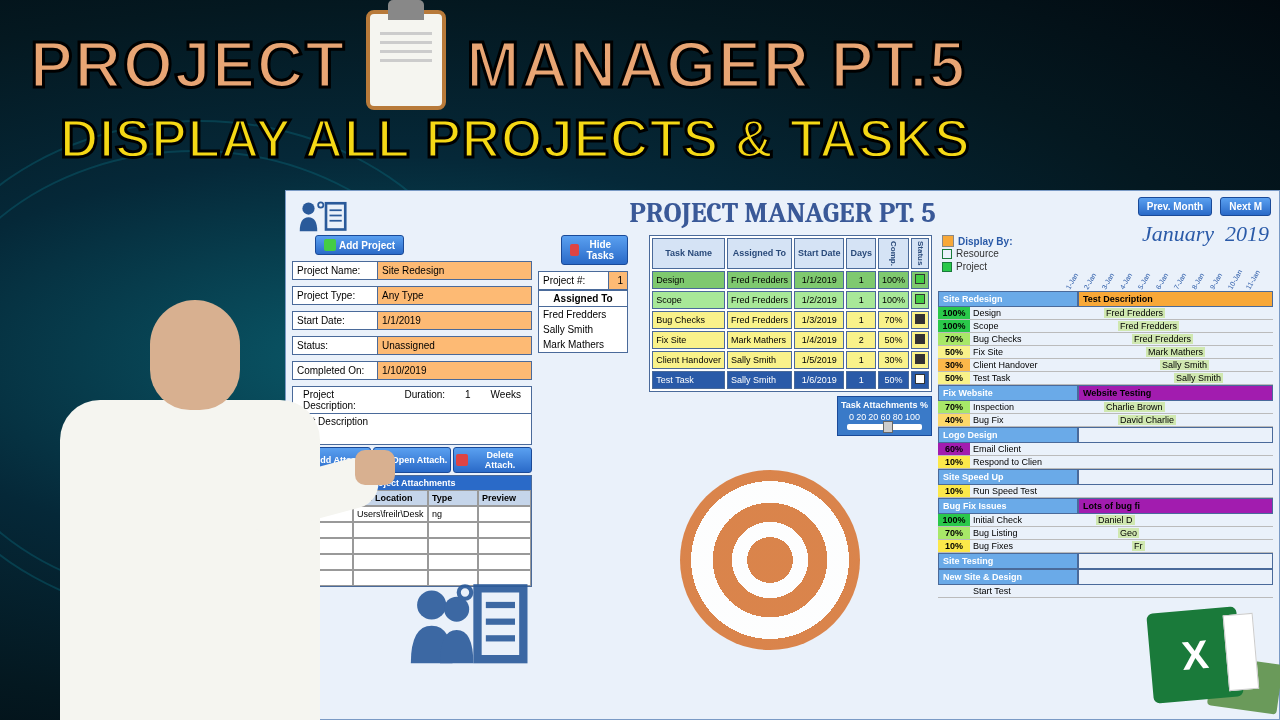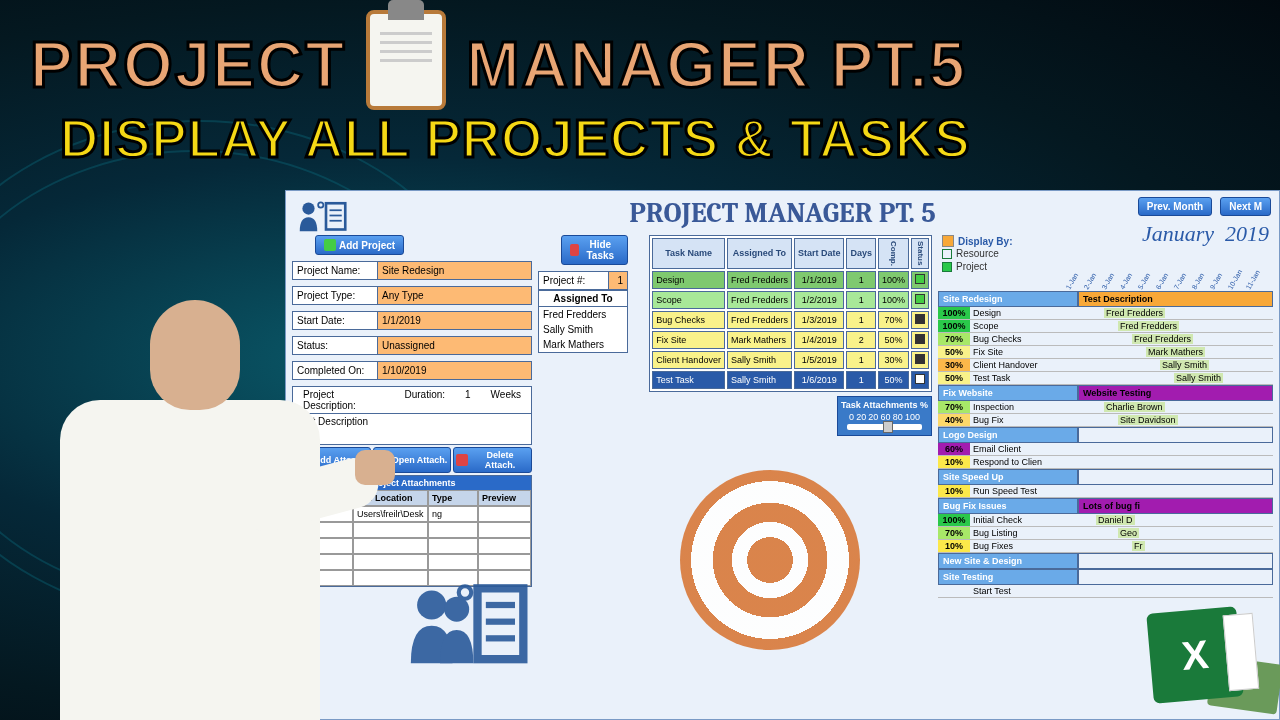--- a/index.html
+++ b/index.html
@@ -500,21 +500,21 @@
             </div>
           </div>
           <div class="prow">
             <div class="pct pct-70">70%</div>
             <div class="pname">Inspection</div>
             <div class="passign"><span class="gantt-bar" style="margin-left:8px">Charlie Brown</span></div>
           </div>
           <div class="prow">
             <div class="pct pct-40">40%</div>
             <div class="pname">Bug Fix</div>
-            <div class="passign"><span class="gantt-bar" style="margin-left:22px">Site Davidson</span></div>
+            <div class="passign"><span class="gantt-bar" style="margin-left:22px">David Charlie</span></div>
           </div>
           <div>
             <div style="display:flex">
               <div class="phead" style="flex:0 0 140px">Logo Design</div>
               <div class="" style="flex:1;padding:2px 4px;border:1px solid #4a6a9a"></div>
             </div>
           </div>
           <div class="prow">
             <div class="pct pct-60">60%</div>
             <div class="pname">Email Client</div>
@@ -552,27 +552,27 @@
             <div class="pname">Bug Listing</div>
             <div class="passign"><span class="gantt-bar" style="margin-left:22px">Geo</span></div>
           </div>
           <div class="prow">
             <div class="pct pct-10">10%</div>
             <div class="pname">Bug Fixes</div>
             <div class="passign"><span class="gantt-bar" style="margin-left:36px">Fr</span></div>
           </div>
           <div>
             <div style="display:flex">
-              <div class="phead" style="flex:0 0 140px">New Site &amp; Design</div>
+              <div class="phead" style="flex:0 0 140px">Site Testing</div>
               <div class="" style="flex:1;padding:2px 4px;border:1px solid #4a6a9a"></div>
             </div>
           </div>
           <div>
             <div style="display:flex">
-              <div class="phead" style="flex:0 0 140px">Site Testing</div>
+              <div class="phead" style="flex:0 0 140px">New Site &amp; Design</div>
               <div class="" style="flex:1;padding:2px 4px;border:1px solid #4a6a9a"></div>
             </div>
           </div>
           <div class="prow">
             <div class="pct "></div>
             <div class="pname">Start Test</div>
             <div class="passign"><span class="gantt-bar" style="margin-left:8px"></span></div>
           </div>
         </div>
     </div>

